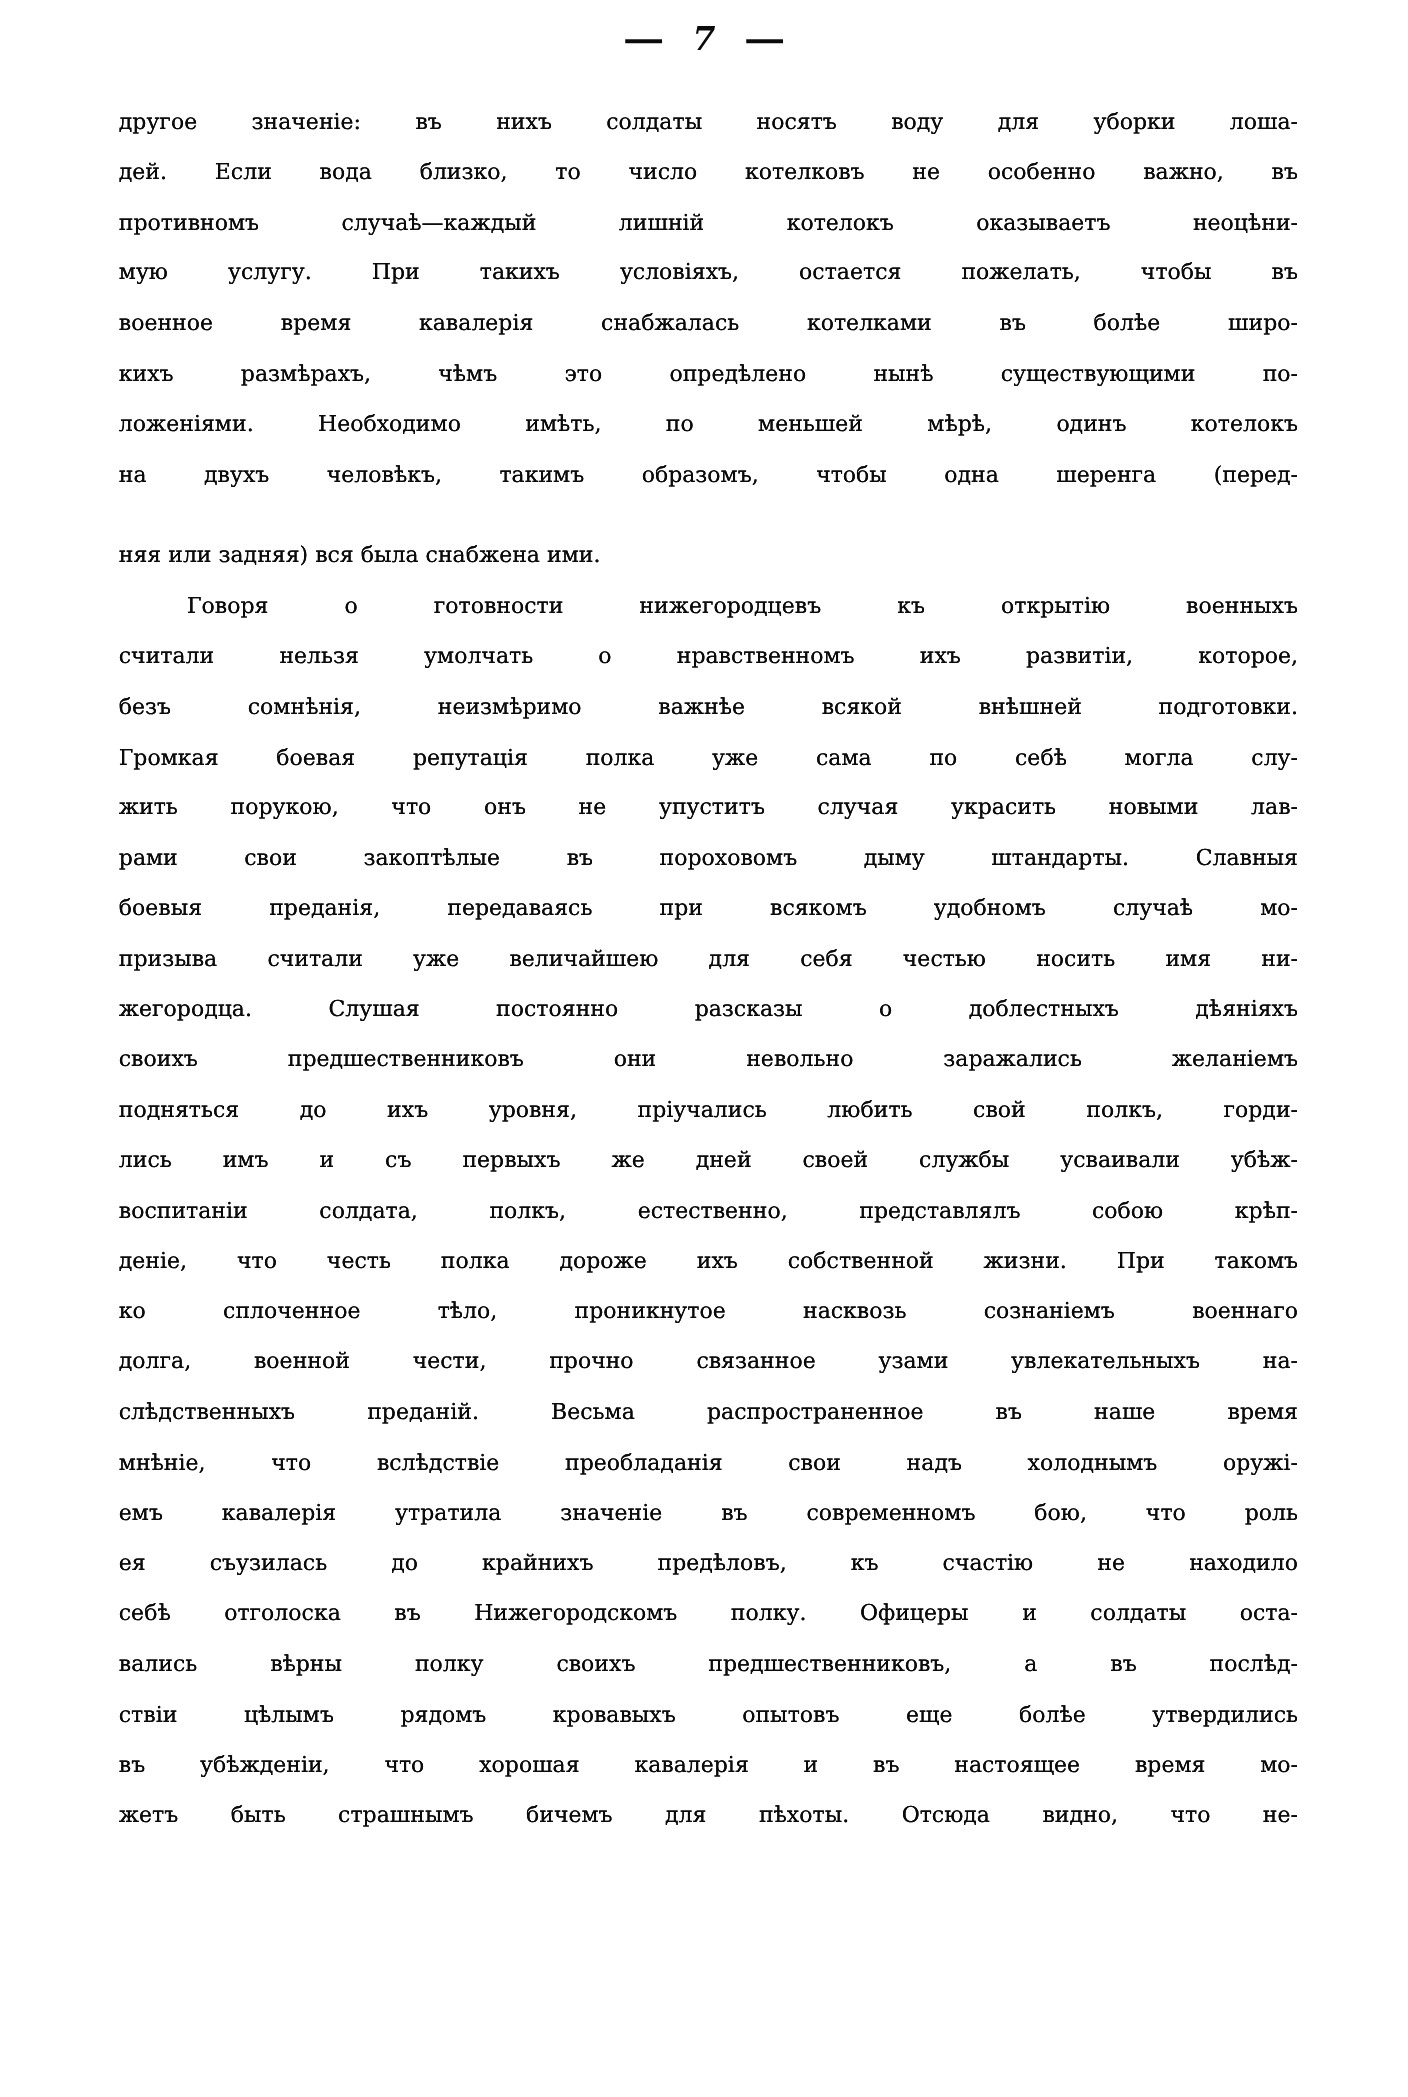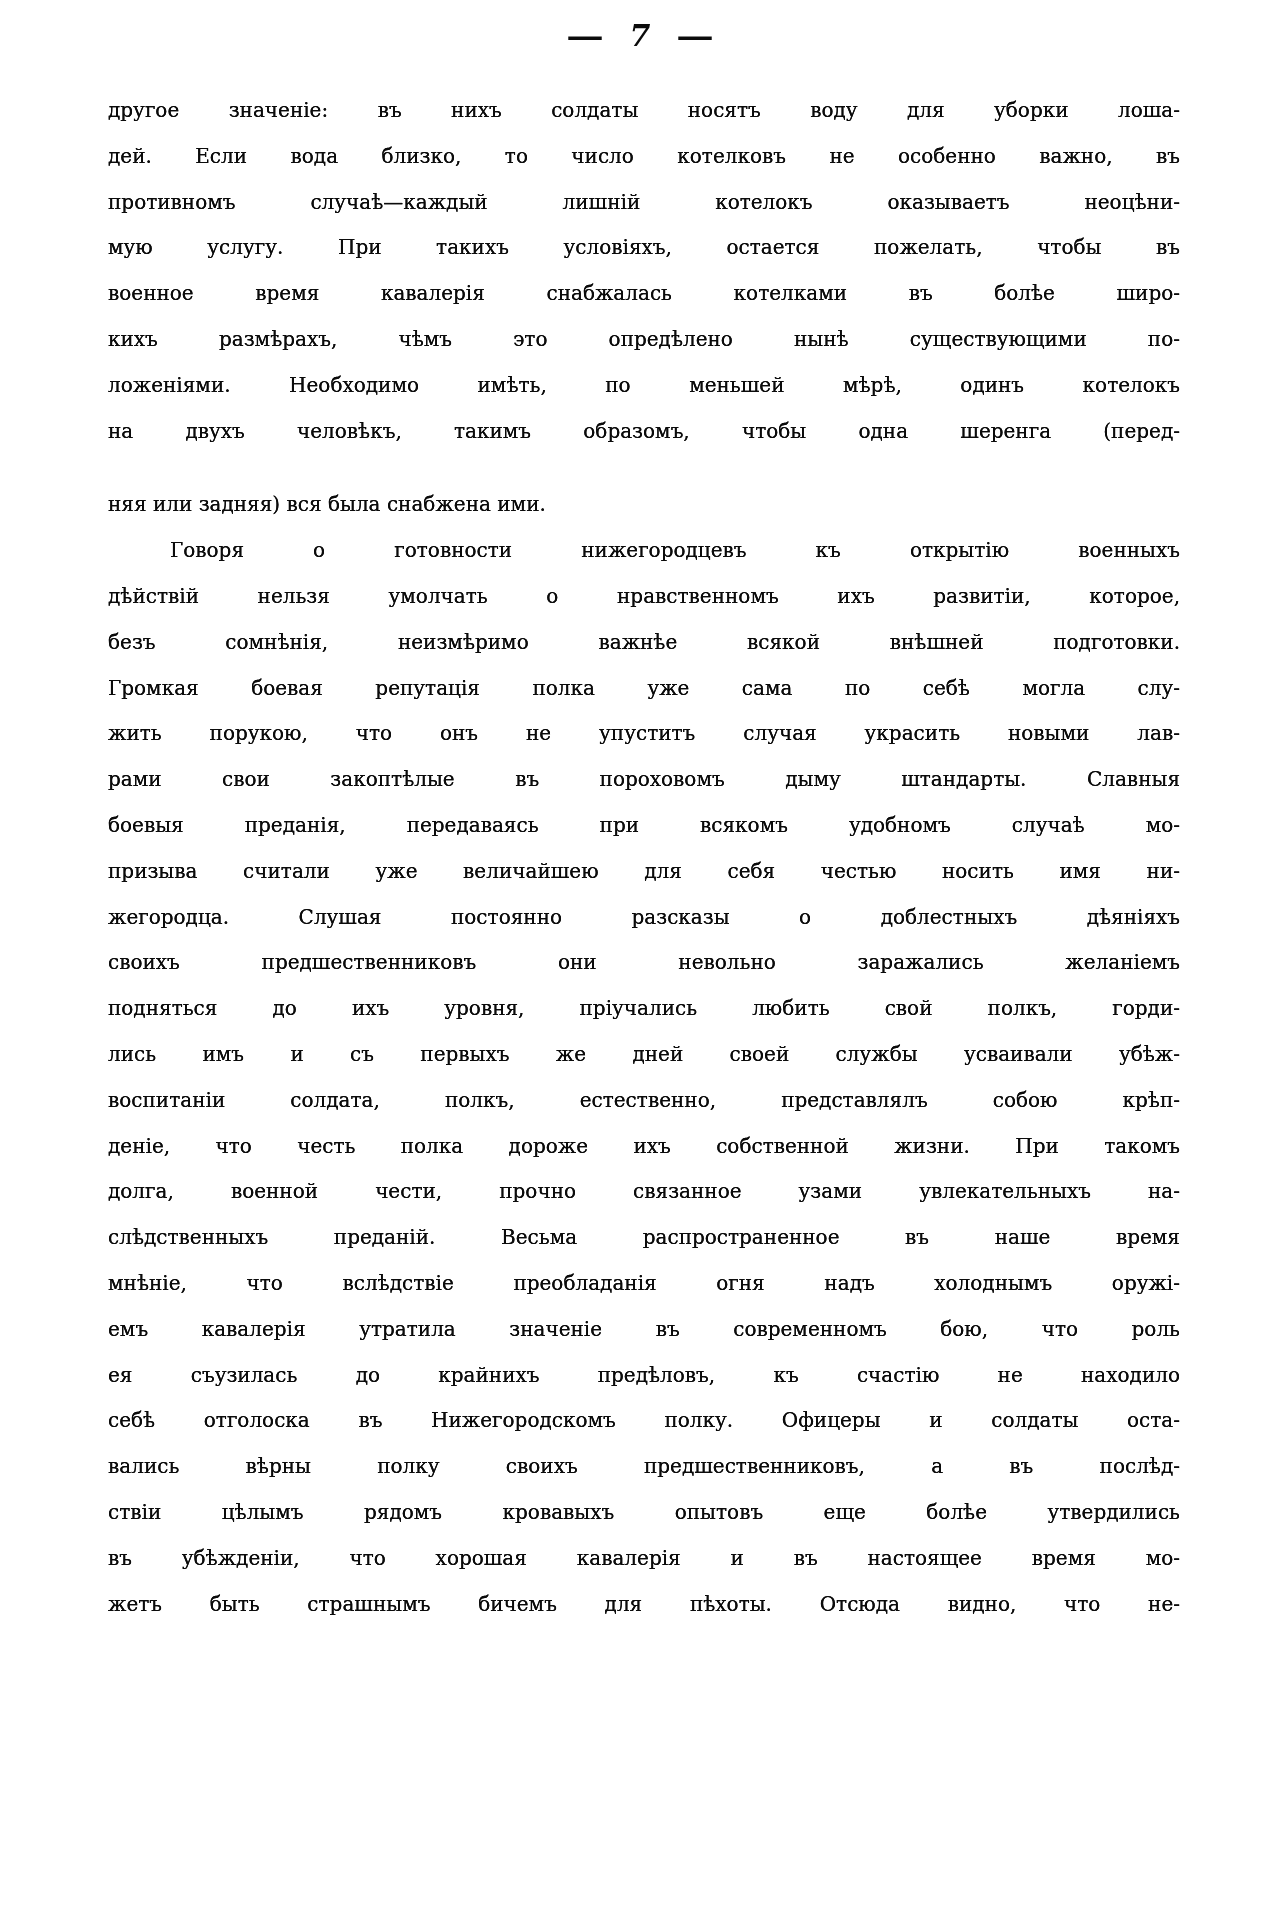--- a/index.html
+++ b/index.html
@@ -75,36 +75,37 @@
       <div class="line">другое значеніе: въ нихъ солдаты носятъ воду для уборки лоша-</div>
       <div class="line">дей. Если вода близко, то число котелковъ не особенно важно, въ</div>
       <div class="line">противномъ случаѣ—каждый лишній котелокъ оказываетъ неоцѣни-</div>
       <div class="line">мую услугу. При такихъ условіяхъ, остается пожелать, чтобы въ</div>
       <div class="line">военное время кавалерія снабжалась котелками въ болѣе широ-</div>
       <div class="line">кихъ размѣрахъ, чѣмъ это опредѣлено нынѣ существующими по-</div>
       <div class="line">ложеніями. Необходимо имѣть, по меньшей мѣрѣ, одинъ котелокъ</div>
       <div class="line">на двухъ человѣкъ, такимъ образомъ, чтобы одна шеренга (перед-</div>
       <div class="line short">няя или задняя) вся была снабжена ими.</div>
       <div class="line indent">Говоря о готовности нижегородцевъ къ открытію военныхъ</div>
-      <div class="line">дѣйствій нельзя умолчать о нравственномъ ихъ развитіи, которое,</div>
+      <div class="line">считали нельзя умолчать о нравственномъ ихъ развитіи, которое,</div>
       <div class="line">безъ сомнѣнія, неизмѣримо важнѣе всякой внѣшней подготовки.</div>
       <div class="line">Громкая боевая репутація полка уже сама по себѣ могла слу-</div>
       <div class="line">жить порукою, что онъ не упуститъ случая украсить новыми лав-</div>
       <div class="line">рами свои закоптѣлые въ пороховомъ дыму штандарты. Славныя</div>
       <div class="line">боевыя преданія, передаваясь при всякомъ удобномъ случаѣ мо-</div>
       <div class="line">призыва считали уже величайшею для себя честью носить имя ни-</div>
       <div class="line">жегородца. Слушая постоянно разсказы о доблестныхъ дѣяніяхъ</div>
       <div class="line">своихъ предшественниковъ они невольно заражались желаніемъ</div>
       <div class="line">подняться до ихъ уровня, пріучались любить свой полкъ, горди-</div>
       <div class="line">лись имъ и съ первыхъ же дней своей службы усваивали убѣж-</div>
       <div class="line">воспитаніи солдата, полкъ, естественно, представлялъ собою крѣп-</div>
       <div class="line">деніе, что честь полка дороже ихъ собственной жизни. При такомъ</div>
+      <div class="line">ко сплоченное тѣло, проникнутое насквозь сознаніемъ военнаго</div>
       <div class="line">долга, военной чести, прочно связанное узами увлекательныхъ на-</div>
       <div class="line">слѣдственныхъ преданій. Весьма распространенное въ наше время</div>
-      <div class="line">мнѣніе, что вслѣдствіе преобладанія огня надъ холоднымъ оружі-</div>
+      <div class="line">мнѣніе, что вслѣдствіе преобладанія свои надъ холоднымъ оружі-</div>
       <div class="line">емъ кавалерія утратила значеніе въ современномъ бою, что роль</div>
       <div class="line">ея съузилась до крайнихъ предѣловъ, къ счастію не находило</div>
       <div class="line">себѣ отголоска въ Нижегородскомъ полку. Офицеры и солдаты оста-</div>
       <div class="line">вались вѣрны полку своихъ предшественниковъ, а въ послѣд-</div>
       <div class="line">ствіи цѣлымъ рядомъ кровавыхъ опытовъ еще болѣе утвердились</div>
       <div class="line">въ убѣжденіи, что хорошая кавалерія и въ настоящее время мо-</div>
       <div class="line">жетъ быть страшнымъ бичемъ для пѣхоты. Отсюда видно, что не-</div>
     </div>
 
 </div>

